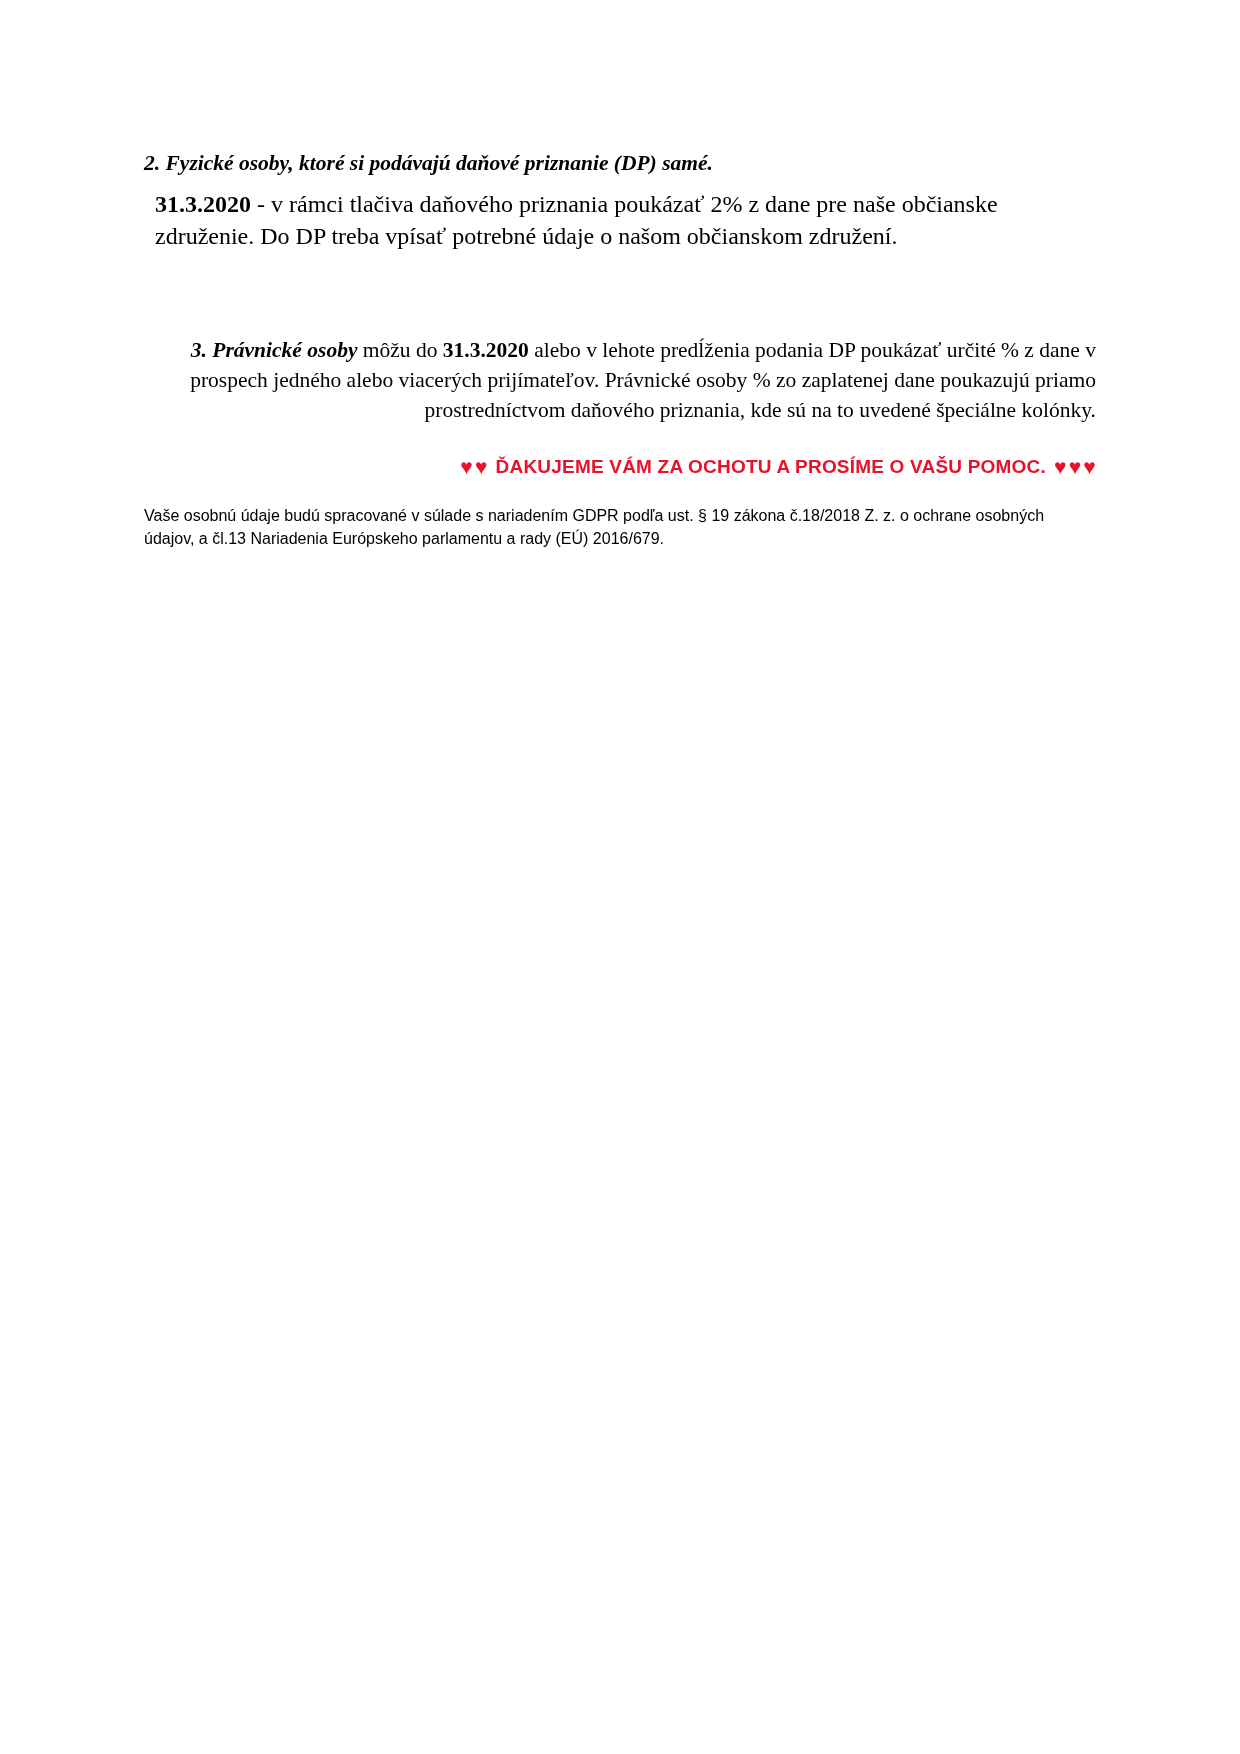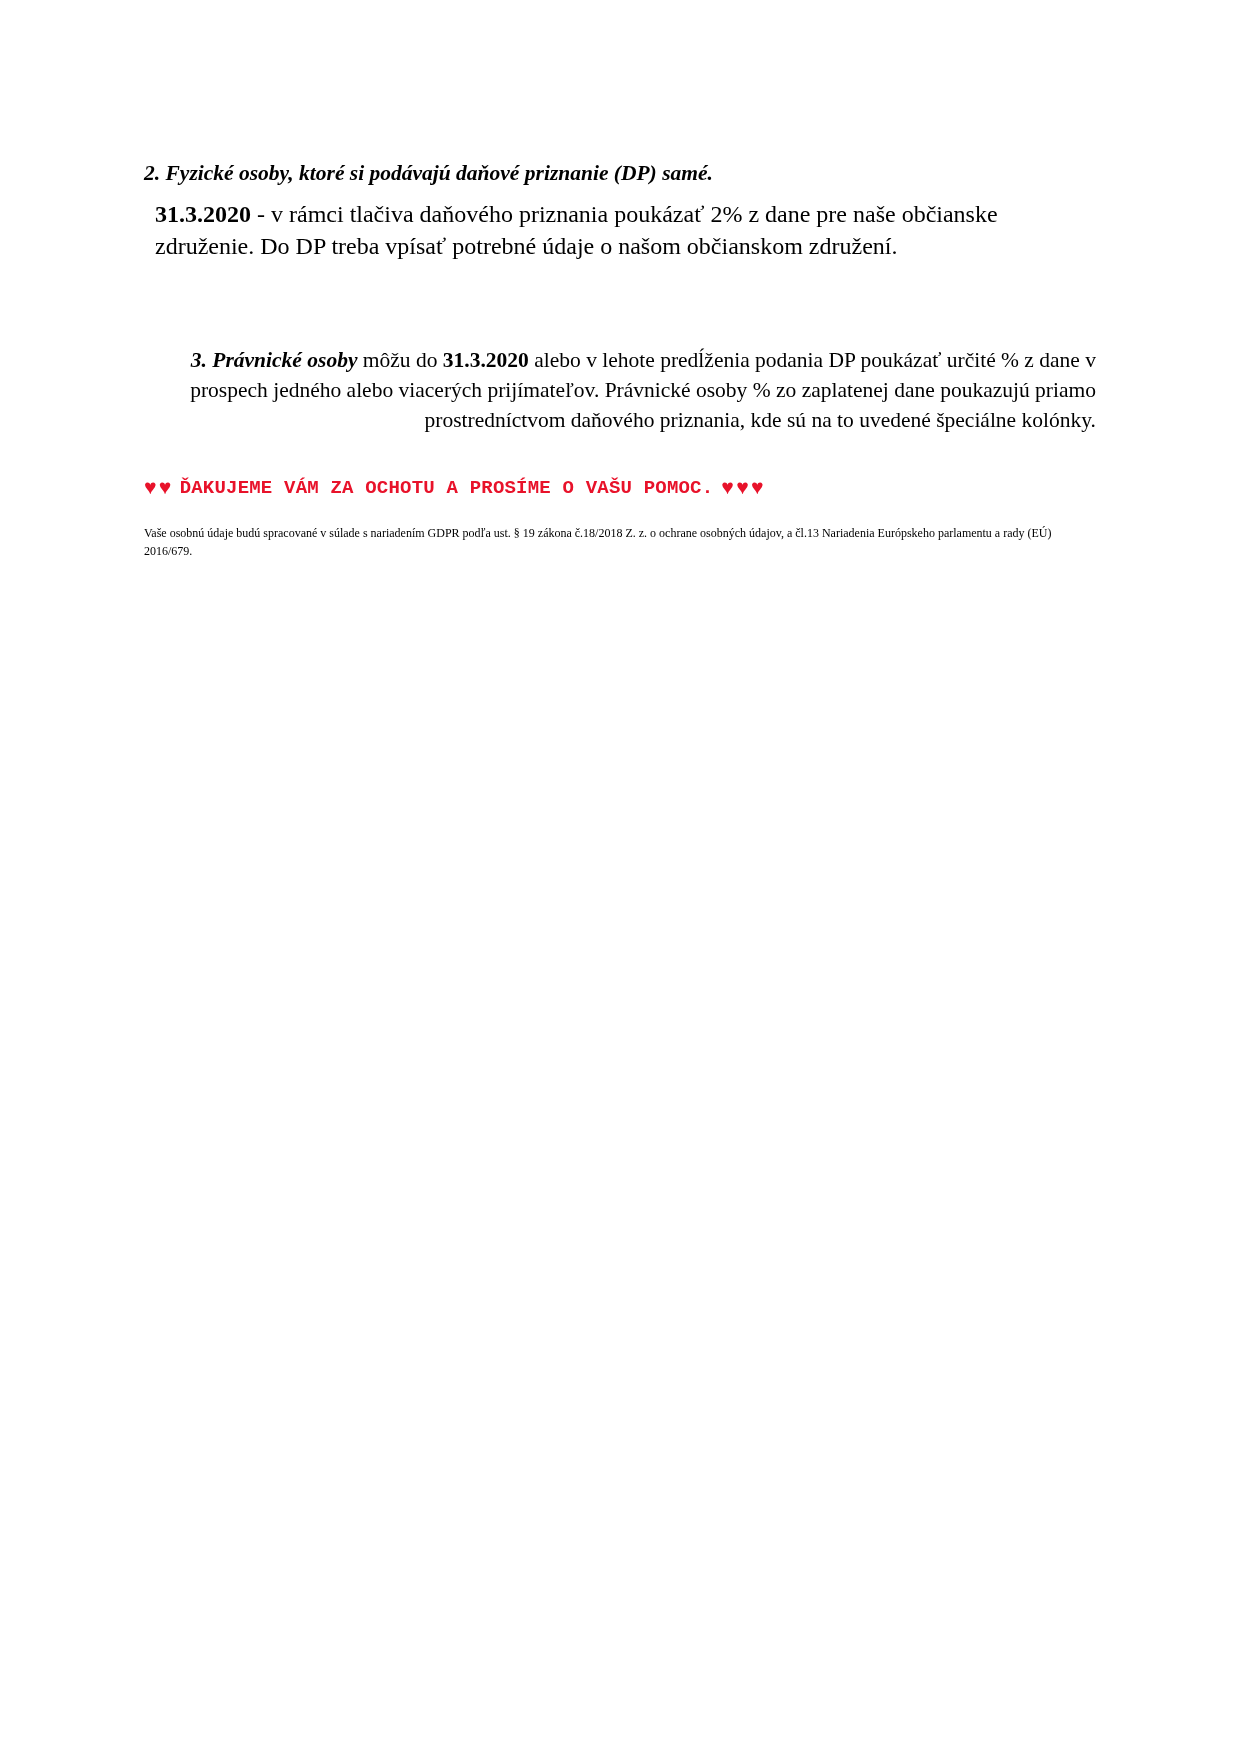--- a/index.html
+++ b/index.html
@@ -19,21 +19,21 @@
     position: absolute;
     left: 0;
     top: 0;
     width: 1240px;
     height: 1754px;
     background: #ffffff;
   }
   .content {
     position: absolute;
     left: 144px;
-    top: 160px;
+    top: 150px;
     width: 952px;
   }
 
   
   .sec2 {
     margin: 0 0 0 0;
   }
   .sec2-heading {
     font-family: "Liberation Serif", serif;
     font-style: italic;
@@ -63,46 +63,46 @@
   .sec3 .lbl {
     font-style: italic;
     font-weight: bold;
   }
   .sec3 .date {
     font-weight: bold;
   }
 
   
   .thanks {
-    margin-top: 42px;
-    text-align: left;
+    margin-top: 30px;
+    text-align: right;
     color: #e8122a;
-    font-family: Liberation Mono, monospace;
+    font-family: Liberation Sans, sans-serif;
     font-weight: bold;
     font-size: 19px;
     letter-spacing: 0.2px;
     white-space: nowrap;
   }
   .thanks .heart {
     color: #e8122a;
     font-size: 21px;
     line-height: 1;
     display: inline-block;
     transform: translateY(1px);
   }
   .thanks .heart + .heart { margin-left: 2px; }
   .thanks .hearts-left { margin-right: 8px; }
   .thanks .hearts-right { margin-left: 8px; }
   .thanks .txt { display: inline-block; }
 
   
   .gdpr {
     margin-top: 26px;
-    font-family: Liberation Serif, serif;
-    font-size: 12px;
+    font-family: Liberation Sans, sans-serif;
+    font-size: 16px;
     line-height: 1.45;
     text-align: left;
     color: #000000;
   }
 </style>
 </head>
 <body>
 
 <div class="page">
   <div class="content">

